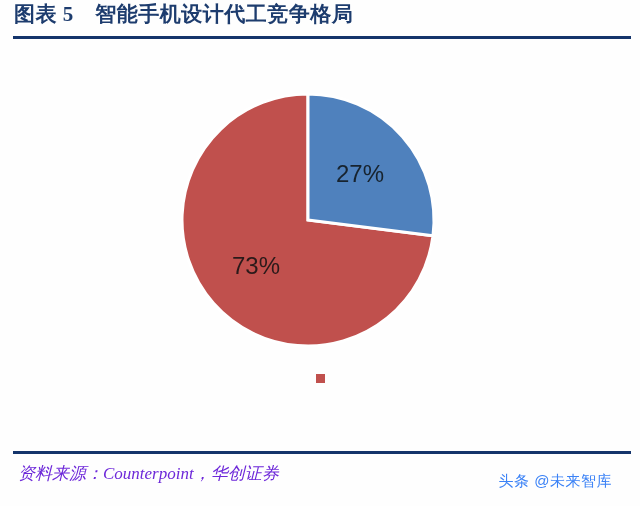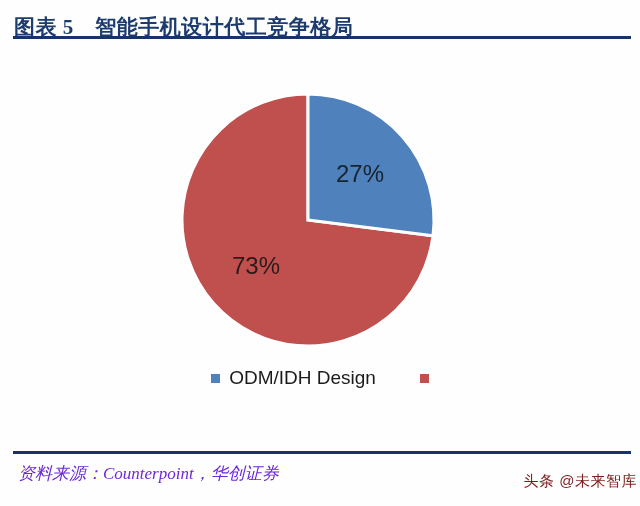--- a/index.html
+++ b/index.html
@@ -23,21 +23,21 @@
   #title-block {
     position: absolute;
     left: 0;
     top: 0;
     width: 640px;
     height: 44px;
   }
   #figure-title {
     position: absolute;
     left: 14px;
-    top: 13px;
+    top: 0;
     font-family: "Liberation Serif", "DejaVu Serif", serif;
     font-size: 21px;
     font-weight: bold;
     color: #1d3c6e;
     letter-spacing: 0.5px;
     white-space: nowrap;
   }
   #title-rule {
     position: absolute;
     left: 13px;
@@ -121,25 +121,25 @@
     left: 18px;
     top: 462px;
     font-family: "Liberation Serif", "DejaVu Serif", serif;
     font-style: italic;
     font-size: 17px;
     color: #6d28d9;
     white-space: nowrap;
   }
   #watermark {
     position: absolute;
-    right: 3px;
+    right: 28px;
     top: 472px;
     font-family: "Liberation Sans", "DejaVu Sans", sans-serif;
     font-size: 15px;
-    color: #7f1d1d;
+    color: #3b82f6;
     white-space: nowrap;
     letter-spacing: 0.5px;
   }
 </style>
 </head>
 <body>
 
 <div id="figure">
 
   <div id="title-block">
@@ -157,24 +157,20 @@
         <path id="slice-odm" d="M 308 174 L 308.0 48.0 A 126 126 0 0 1 433.0 189.8 Z" fill="#4f81bd" stroke="#ffffff" stroke-width="3"></path>
 
         <text id="label-odm" class="slice-label" x="360.0" y="136.2" text-anchor="middle">27%</text>
 
         <text id="label-inhouse" class="slice-label slice-label-dark" x="256.0" y="227.8" text-anchor="middle">73%</text>
       </svg>
     </div>
 
     <div id="legend">
 
-      <div class="legend-item">
-        <span class="legend-swatch" style="background:#4f81bd;"></span>
-        <span class="legend-label">ODM/IDH Design</span>
-      </div>
 
       <div class="legend-item">
         <span class="legend-swatch" style="background:#c0504d;"></span>
       </div>
 
     </div>
   </div>
 
   <div id="footer-rule"></div>
 

